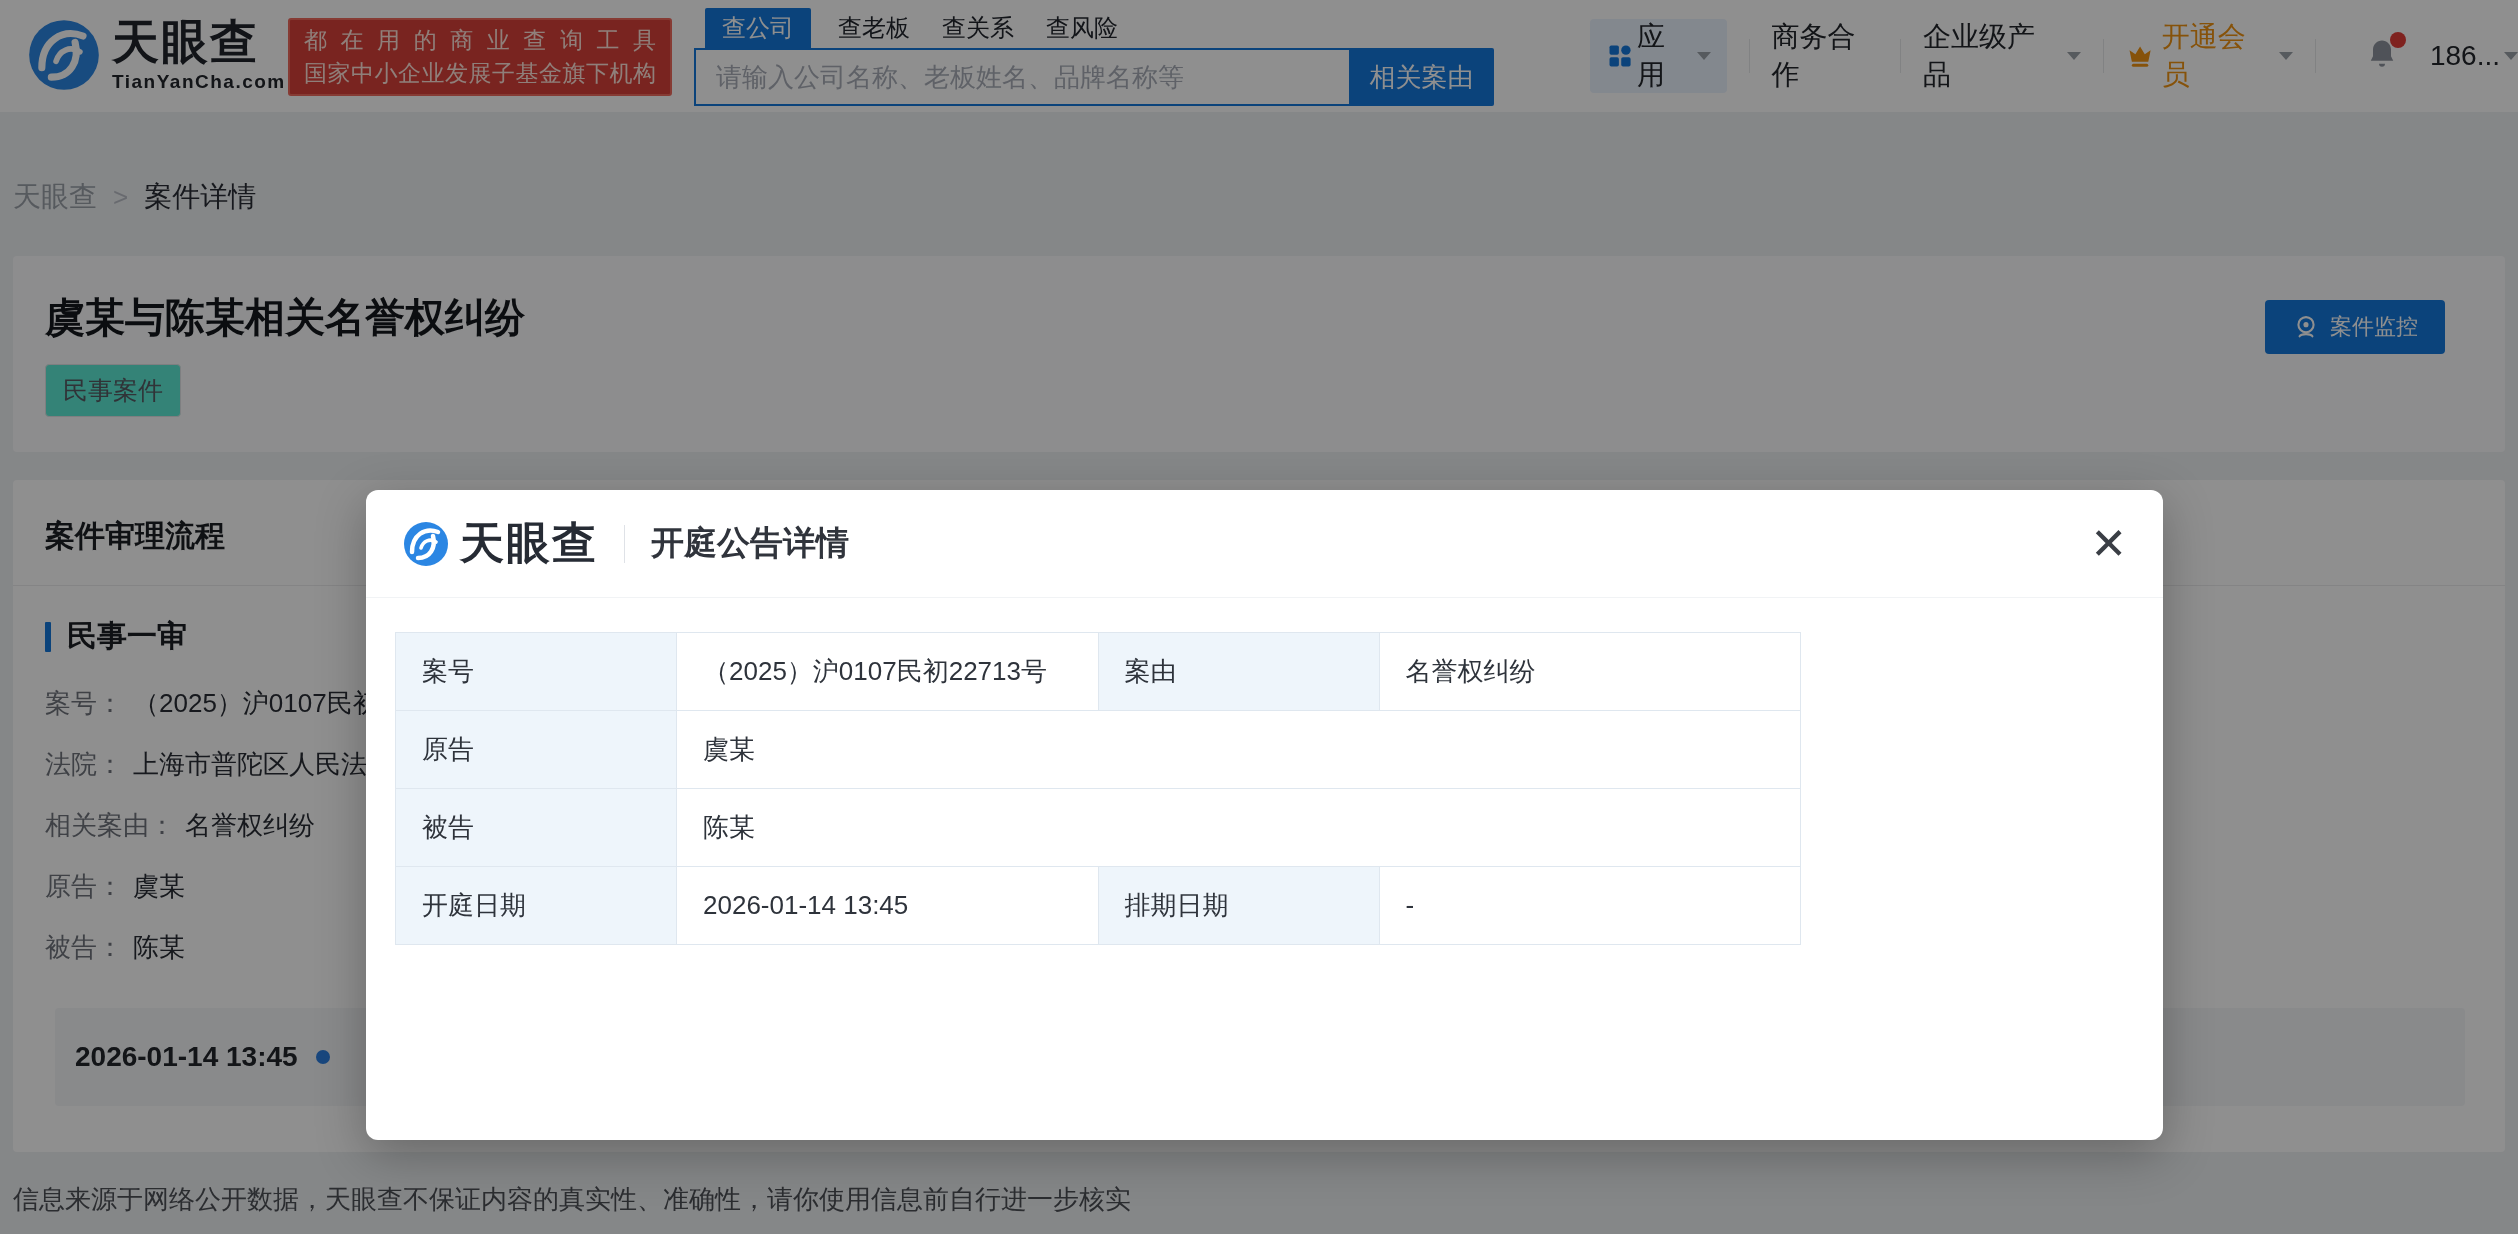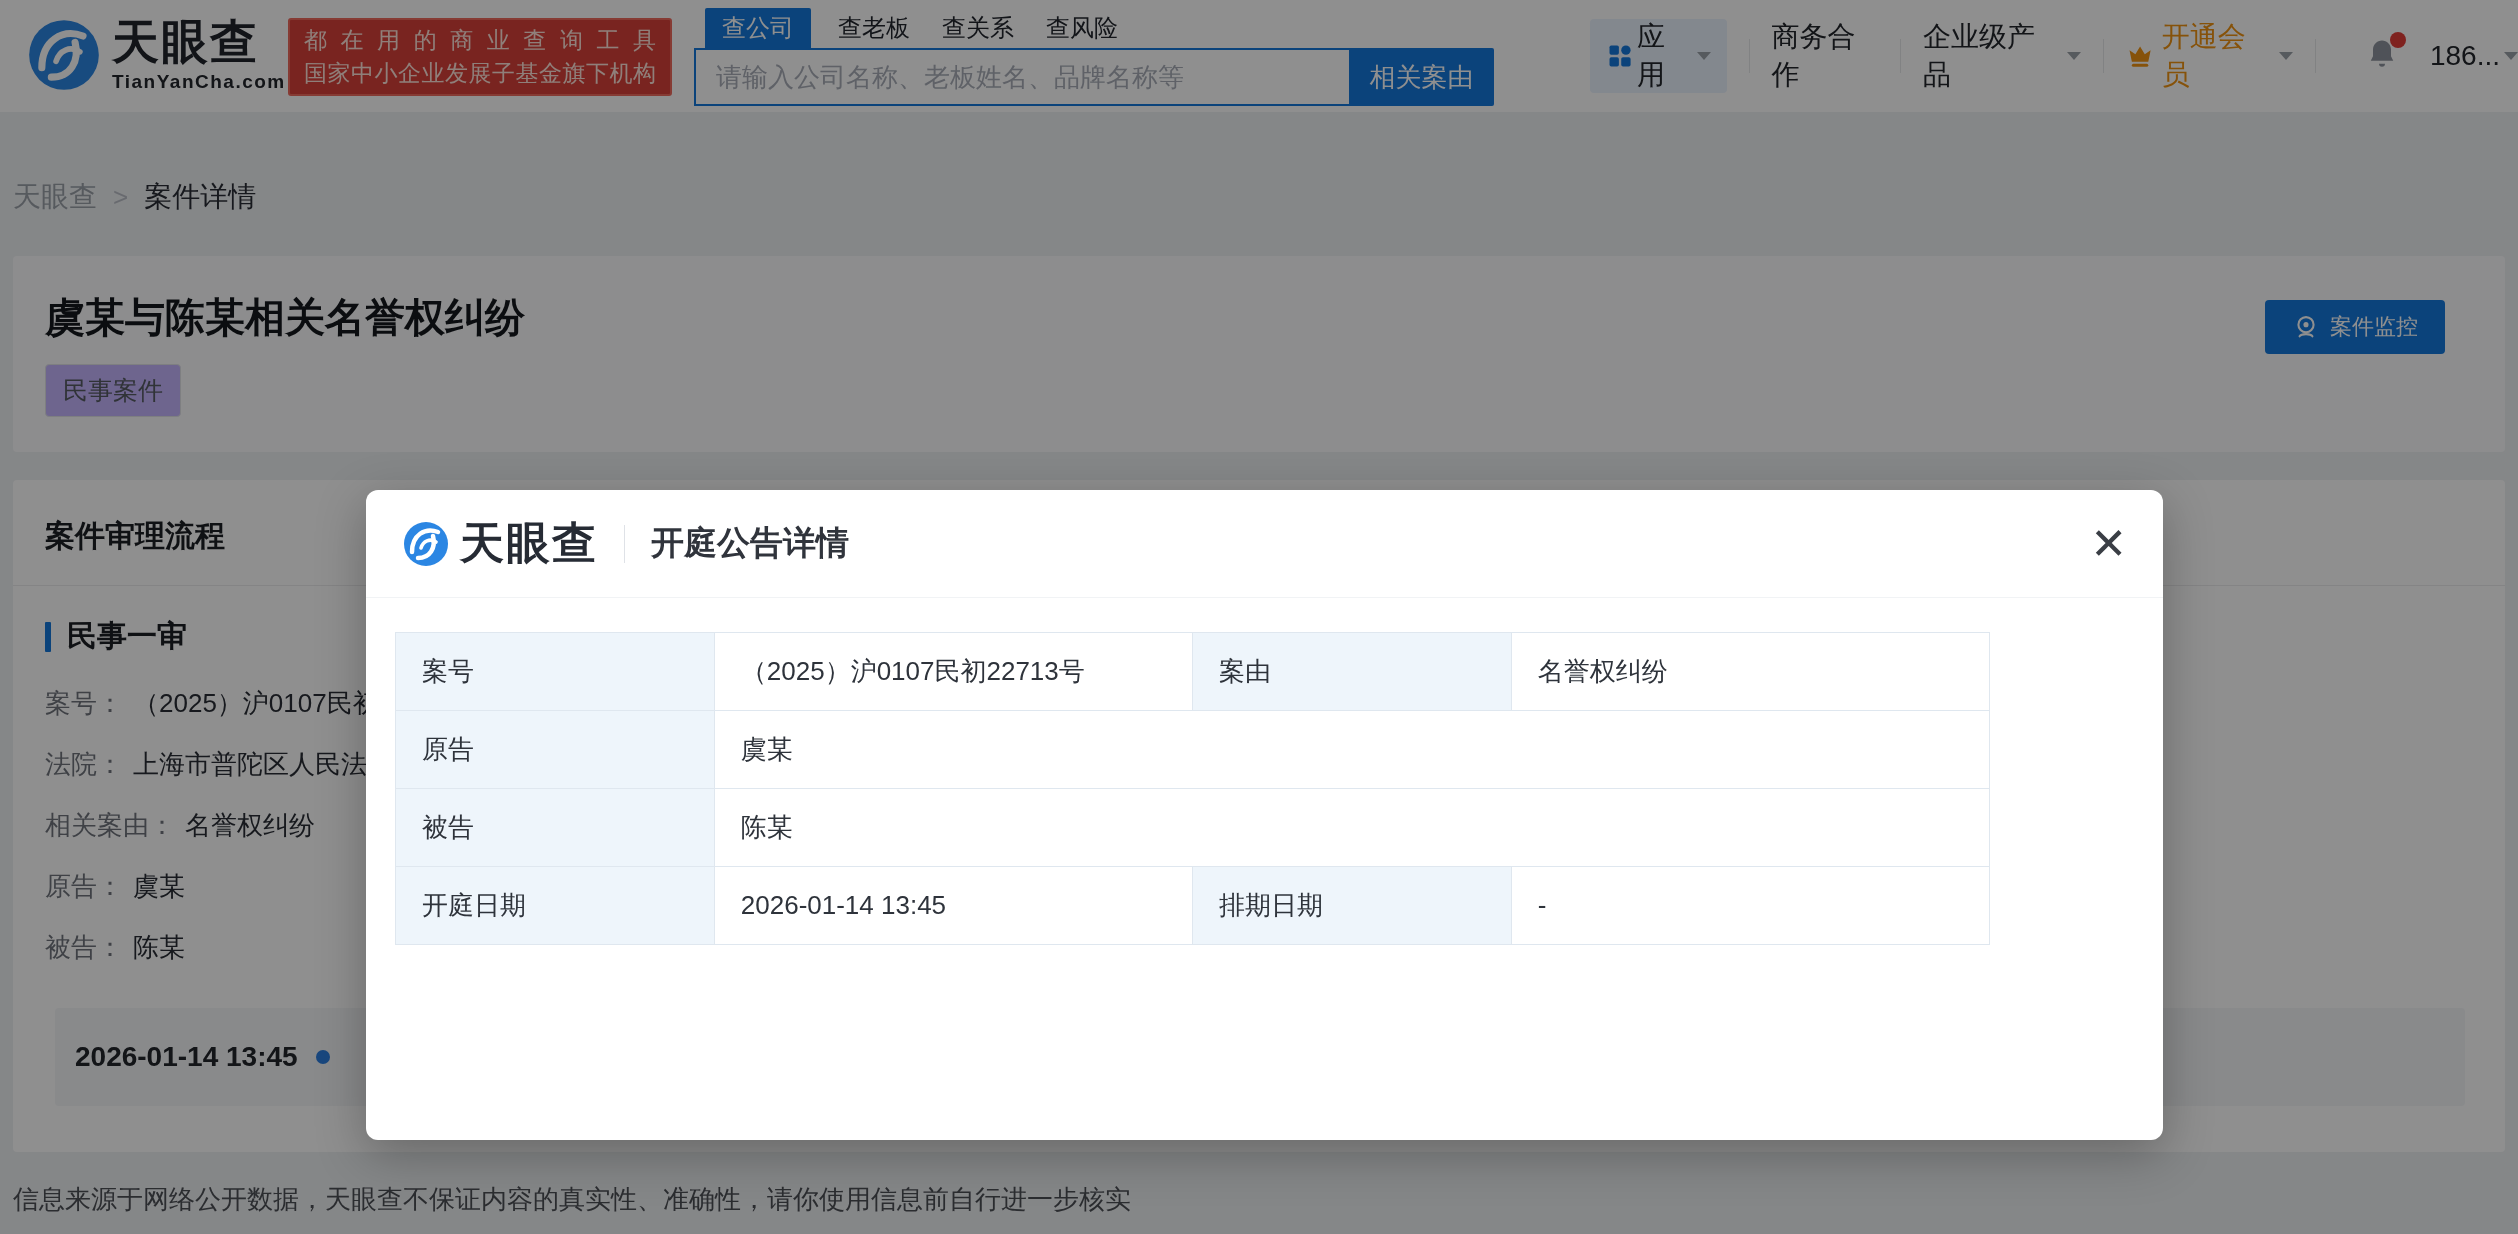--- a/index.html
+++ b/index.html
@@ -43,21 +43,21 @@
   .bell-wrap { margin:0 16px 0 26px; position:relative; cursor:pointer; }
   .account { font-size:28px; color:#23262c; margin-left:14px; display:flex; align-items:center; cursor:pointer; }
   
   .breadcrumb { position:absolute; left:13px; top:170px; height:54px; display:flex; align-items:center; font-size:28px; }
   .bc-home { color:#9aa0a8; cursor:pointer; }
   .bc-sep { color:#b9bec6; margin:0 16px; font-size:26px; }
   .bc-current { color:#2a2e36; }
   
   .title-card { position:absolute; left:13px; top:256px; width:2492px; height:196px; background:#fbfcfd; border-radius:4px; }
   .case-title { position:absolute; left:32px; top:34px; font-size:40px; font-weight:700; color:#15181d; }
-  .case-badge { position:absolute; left:32px; top:108px; padding:9px 17px; background:#c4b5fd;
+  .case-badge { position:absolute; left:32px; top:108px; padding:9px 17px; background:#5eead4;
     border:1px solid #e1e3e6; border-radius:4px; font-size:25px; color:#565b63; }
   .monitor-btn { position:absolute; right:60px; top:44px; width:180px; height:54px; background:#1478dc;
     border:none; border-radius:4px; color:#fff; font-size:22px; display:flex; align-items:center;
     justify-content:center; gap:10px; cursor:pointer; font-family:inherit; }
   
   .flow-card { position:absolute; left:13px; top:480px; width:2492px; height:672px; background:#fff; border-radius:4px; overflow:hidden; }
   .flow-head { padding:36px 32px 28px; font-size:30px; font-weight:700; color:#1c1f24; border-bottom:1px solid #ececee; }
   .stage-row { margin:30px 0 0 32px; display:flex; align-items:center; }
   .stage-bar { width:6px; height:30px; background:#1478dc; margin-right:16px; border-radius:1px; }
   .stage-title { font-size:30px; font-weight:700; color:#1c1f24; }
@@ -74,21 +74,21 @@
   
   .overlay { position:absolute; inset:0; background:rgba(0,0,0,0.44); z-index:10; }
   .modal { position:absolute; left:366px; top:490px; width:1797px; height:650px; background:#fff;
     border-radius:12px; z-index:20; box-shadow:0 14px 50px rgba(0,0,0,0.28); }
   .modal-head { height:108px; display:flex; align-items:center; padding:0 36px; border-bottom:1px solid #f1f3f5; }
   .m-logo-icon { width:48px; height:48px; }
   .m-logo-text { font-size:44px; font-weight:800; color:#262b34; margin-left:10px; letter-spacing:2px; }
   .m-divider { width:1px; height:38px; background:#dfe2e7; margin:0 26px; }
   .m-title { font-size:33px; font-weight:600; color:#30343c; }
   .m-close { margin-left:auto; font-size:44px; font-weight:200; color:#3a3e45; line-height:1; cursor:pointer; }
-  .m-table { border-collapse:collapse; table-layout:fixed; width:1595px; margin:34px 0 0 29px; }
+  .m-table { border-collapse:collapse; table-layout:fixed; width:1406px; margin:34px 0 0 29px; }
   .m-table td { border:1px solid #dfe7ef; height:78px; padding-left:26px; font-size:26px; vertical-align:middle; }
   td.lbl { background:#eef5fb; color:#2e333b; }
   td.val { background:#fff; color:#2e333b; }
   .red-dot { position:absolute; top:-4px; right:-6px; width:16px; height:16px; border-radius:50%; background:#e23d38; }
 </style>
 </head>
 <body>
 
 <div class="screen">
 

